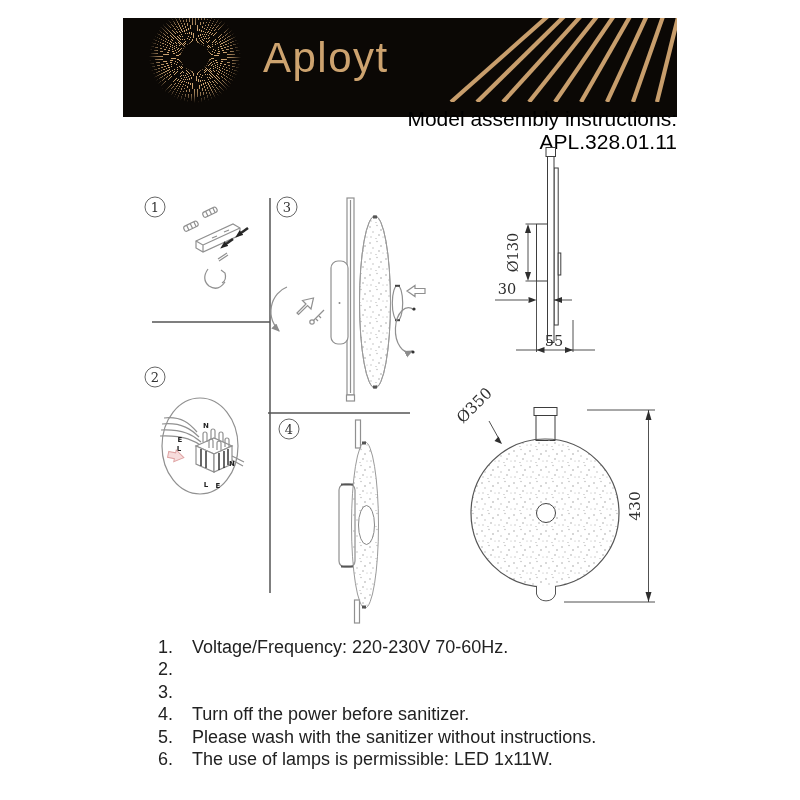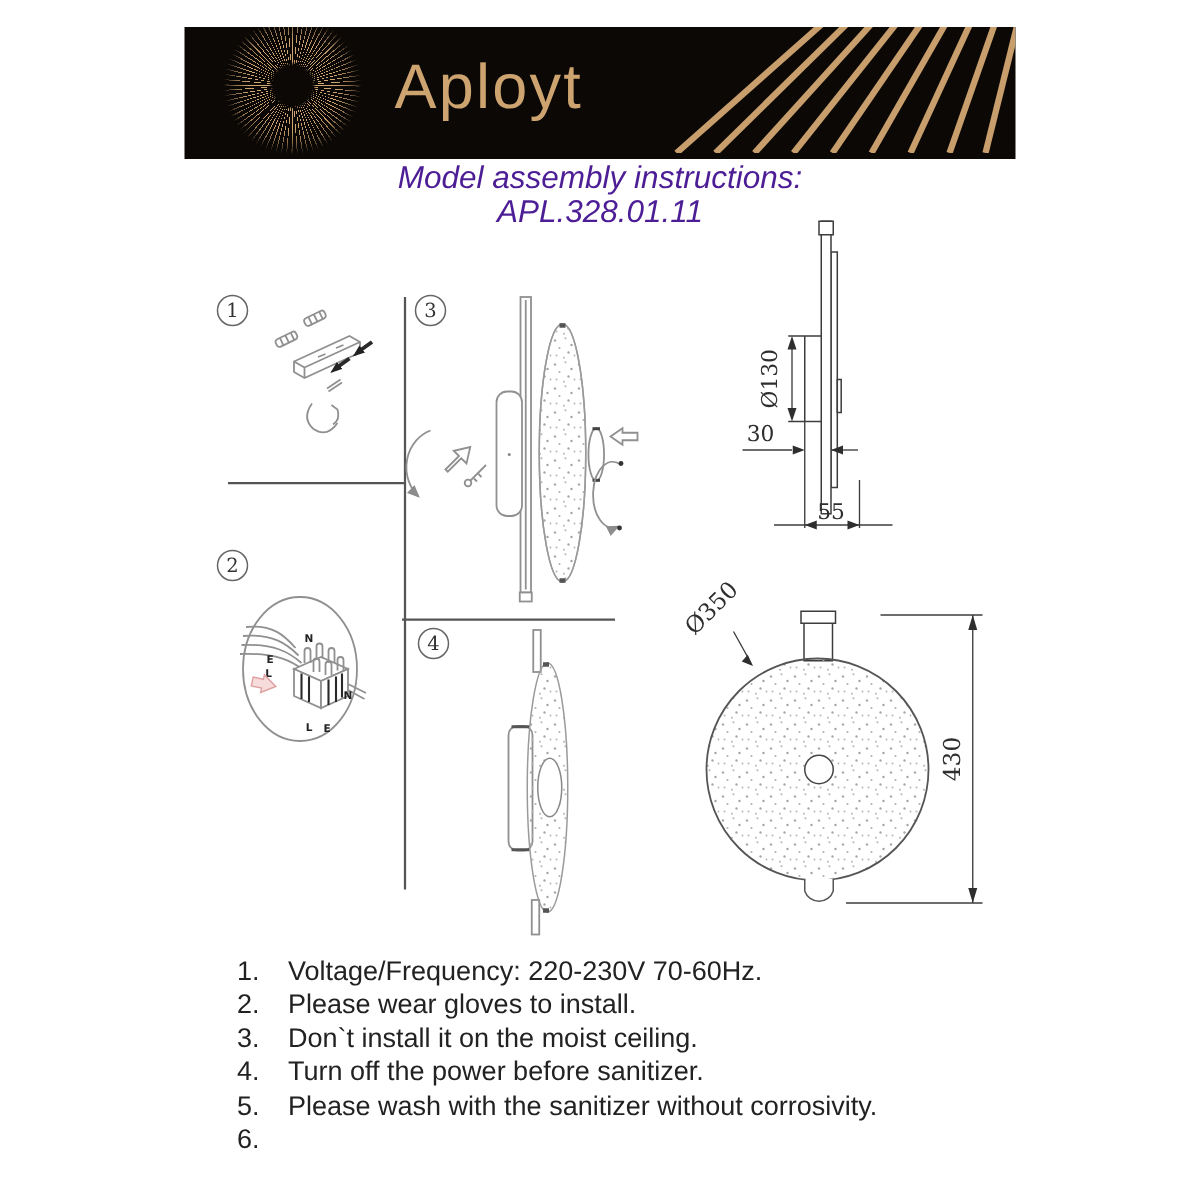--- a/index.html
+++ b/index.html
@@ -1,33 +1,33 @@
 <!DOCTYPE html>
 <html><head>
 <meta charset="utf-8">
 <style>
   html,body{margin:0;padding:0;background:#fff;}
   body{width:800px;height:800px;position:relative;overflow:hidden;
        font-family:"Liberation Sans",sans-serif;}
   .page{position:absolute;inset:0;background:#fff;}
 
   
-  .band{position:absolute;left:123px;top:18px;width:554px;height:88px;
+  .band{position:absolute;left:123px;top:18px;width:554px;height:99px;
         background:#0b0805;overflow:hidden;}
   .starburst{position:absolute;left:25px;top:-8px;width:94px;height:94px;border-radius:50%;
         background:
           radial-gradient(circle,#0b0805 0 13px,rgba(11,8,5,0) 16px 29px,rgba(11,8,5,.35) 38px,#0b0805 46px),
           repeating-conic-gradient(#cfa572 0deg 0.9deg,rgba(0,0,0,0) 0.9deg 4.5deg);}
   .wordmark{position:absolute;left:140px;top:9px;font-size:42px;font-weight:300;
         letter-spacing:1.5px;color:#cda36f;line-height:62px;}
   .rays{position:absolute;right:0;top:0;width:262px;height:84px;}
 
   
-  .title-block{position:absolute;left:123px;top:107px;width:554px;text-align:center;
-        color:#4c1d95;font-style:italic;}
+  .title-block{position:absolute;left:123px;top:107px;width:554px;text-align:right;
+        color:#000000;}
   .title-line{font-size:21px;line-height:23px;font-weight:500;}
 
   
   .diagram{position:absolute;left:0;top:0;width:800px;height:800px;}
   .sk{stroke:#909090;stroke-width:1.2;fill:none;}
   .skf{stroke:#909090;stroke-width:1.2;fill:#fff;}
   .cad{stroke:#3d3d3d;stroke-width:1;fill:#fff;}
   .cadl{stroke:#3d3d3d;stroke-width:.9;fill:none;}
   .dim{font:14.5px "DejaVu Serif",serif;fill:#2e2e2e;text-anchor:middle;}
   .dim2{font:15.5px "DejaVu Serif",serif;fill:#2e2e2e;text-anchor:middle;}
@@ -273,32 +273,31 @@
     </g>
   </svg>
 
   <ol class="notes">
     <li>
       <span class="num">1.</span>
       <span class="txt">Voltage/Frequency: 220-230V 70-60Hz.</span>
     </li>
     <li>
       <span class="num">2.</span>
-      <span class="txt">Please wear gloves to install.</span>
     </li>
     <li>
       <span class="num">3.</span>
-      <span class="txt">Don`t install it on the moist ceiling.</span>
     </li>
     <li>
       <span class="num">4.</span>
       <span class="txt">Turn off the power before sanitizer.</span>
     </li>
     <li>
       <span class="num">5.</span>
-      <span class="txt">Please wash with the sanitizer without corrosivity.</span>
+      <span class="txt">Please wash with the sanitizer without instructions.</span>
     </li>
     <li>
       <span class="num">6.</span>
+      <span class="txt">The use of lamps is permissible: LED 1x11W.</span>
     </li>
   </ol>
 
 </div>
 
 </body></html>

